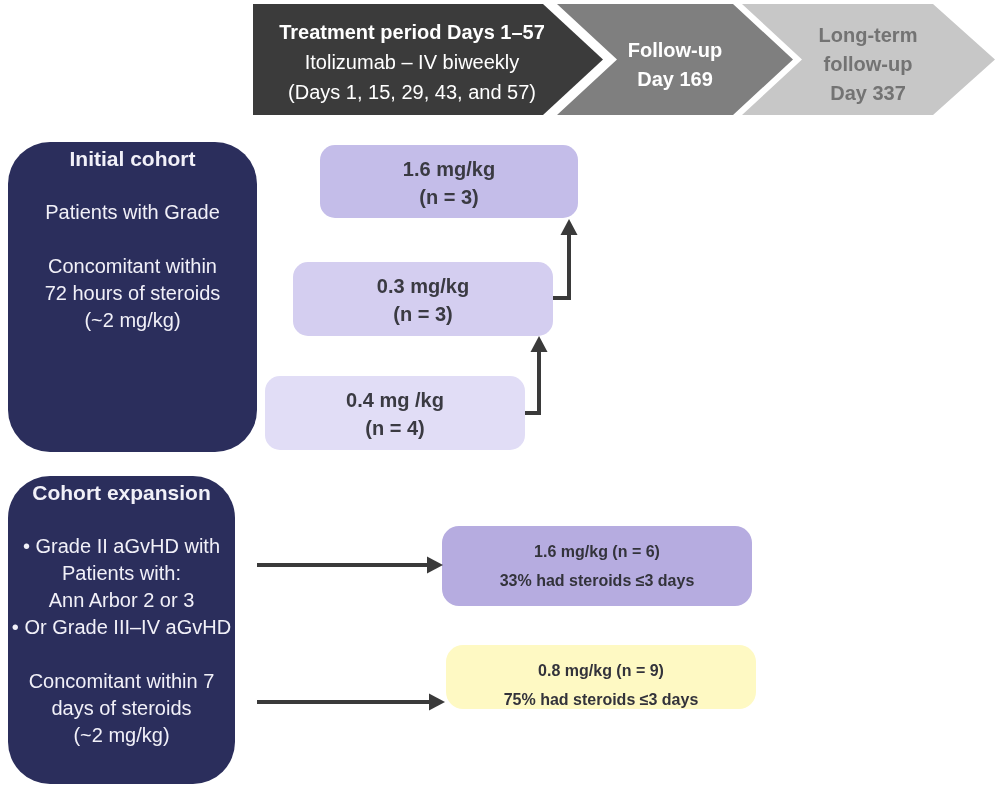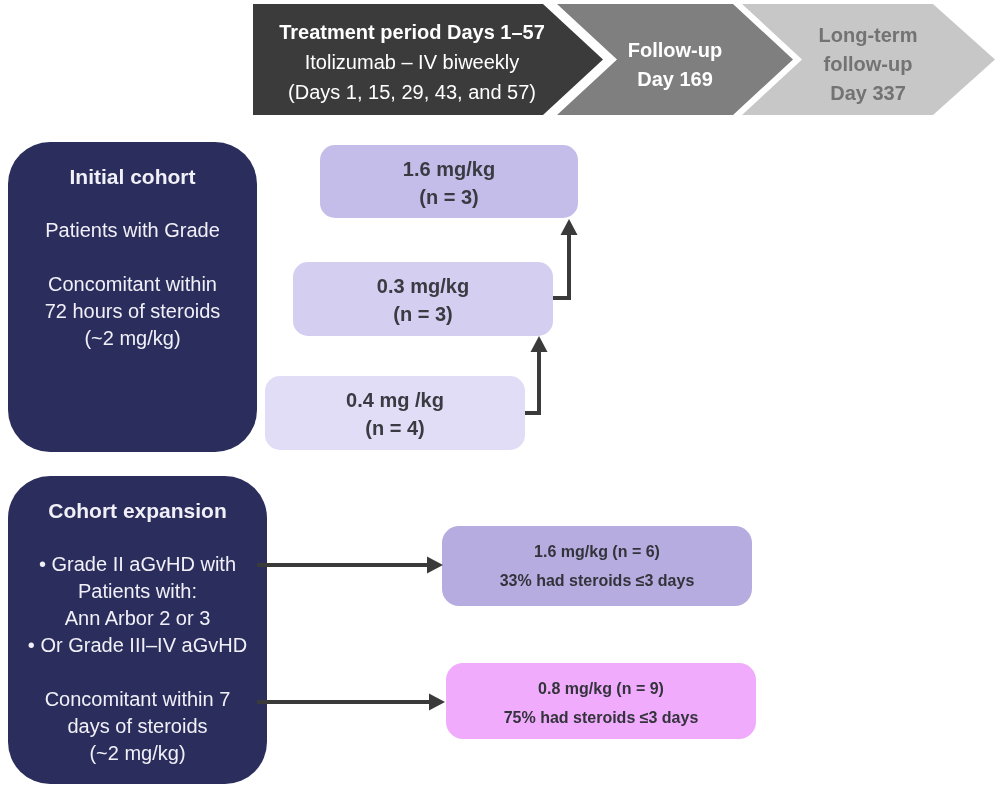--- a/index.html
+++ b/index.html
@@ -31,25 +31,25 @@
   
   .navy-box {
     position: absolute;
     left: 8px;
     background: #2b2e5c;
     color: #f1f0f8;
     border-radius: 42px;
     text-align: center;
     font-size: 20px;
     line-height: 27px;
-    padding-top: 21px;
+    padding-top: 3px;
     box-sizing: border-box;
   }
   .nb1 { top: 142px; width: 249px; height: 310px; }
-  .nb2 { top: 476px; width: 259px; height: 308px; }
+  .nb2 { top: 476px; width: 227px; height: 308px; }
   .nb-title { font-weight: 700; font-size: 21px; margin-bottom: 27px; white-space: nowrap; }
   .nb-line { white-space: nowrap; }
   .gap-above { margin-top: 27px; }
 
   
   .dose-box {
     position: absolute;
     border-radius: 15px;
     text-align: center;
     font-weight: 700;
@@ -71,21 +71,21 @@
     text-align: center;
     font-weight: 700;
     font-size: 16px;
     line-height: 29px;
     color: #33333b;
     padding-top: 11px;
     box-sizing: border-box;
     white-space: nowrap;
   }
   .eb1 { left: 442px; top: 526px; width: 310px; height: 80px; background: #b6ace0; }
-  .eb2 { left: 446px; top: 663px; width: 310px; height: 76px; background: #f0abfc; }
+  .eb2 { left: 446px; top: 645px; width: 310px; height: 64px; background: #fef9c3; }
 </style>
 </head>
 <body>
 
 <div class="canvas">
 
   <svg class="layer" width="1000" height="125" viewBox="0 0 1000 125">
     <polygon points="253,4 543,4 603,59.5 543,115 253,115" fill="#3b3b3b"></polygon>
     <polygon points="557,4 733,4 793,59.5 733,115 557,115 617,59.5" fill="#7f7f7f"></polygon>
     <polygon points="742,4 933,4 995,59.5 933,115 742,115 802,59.5" fill="#c7c7c7"></polygon>

